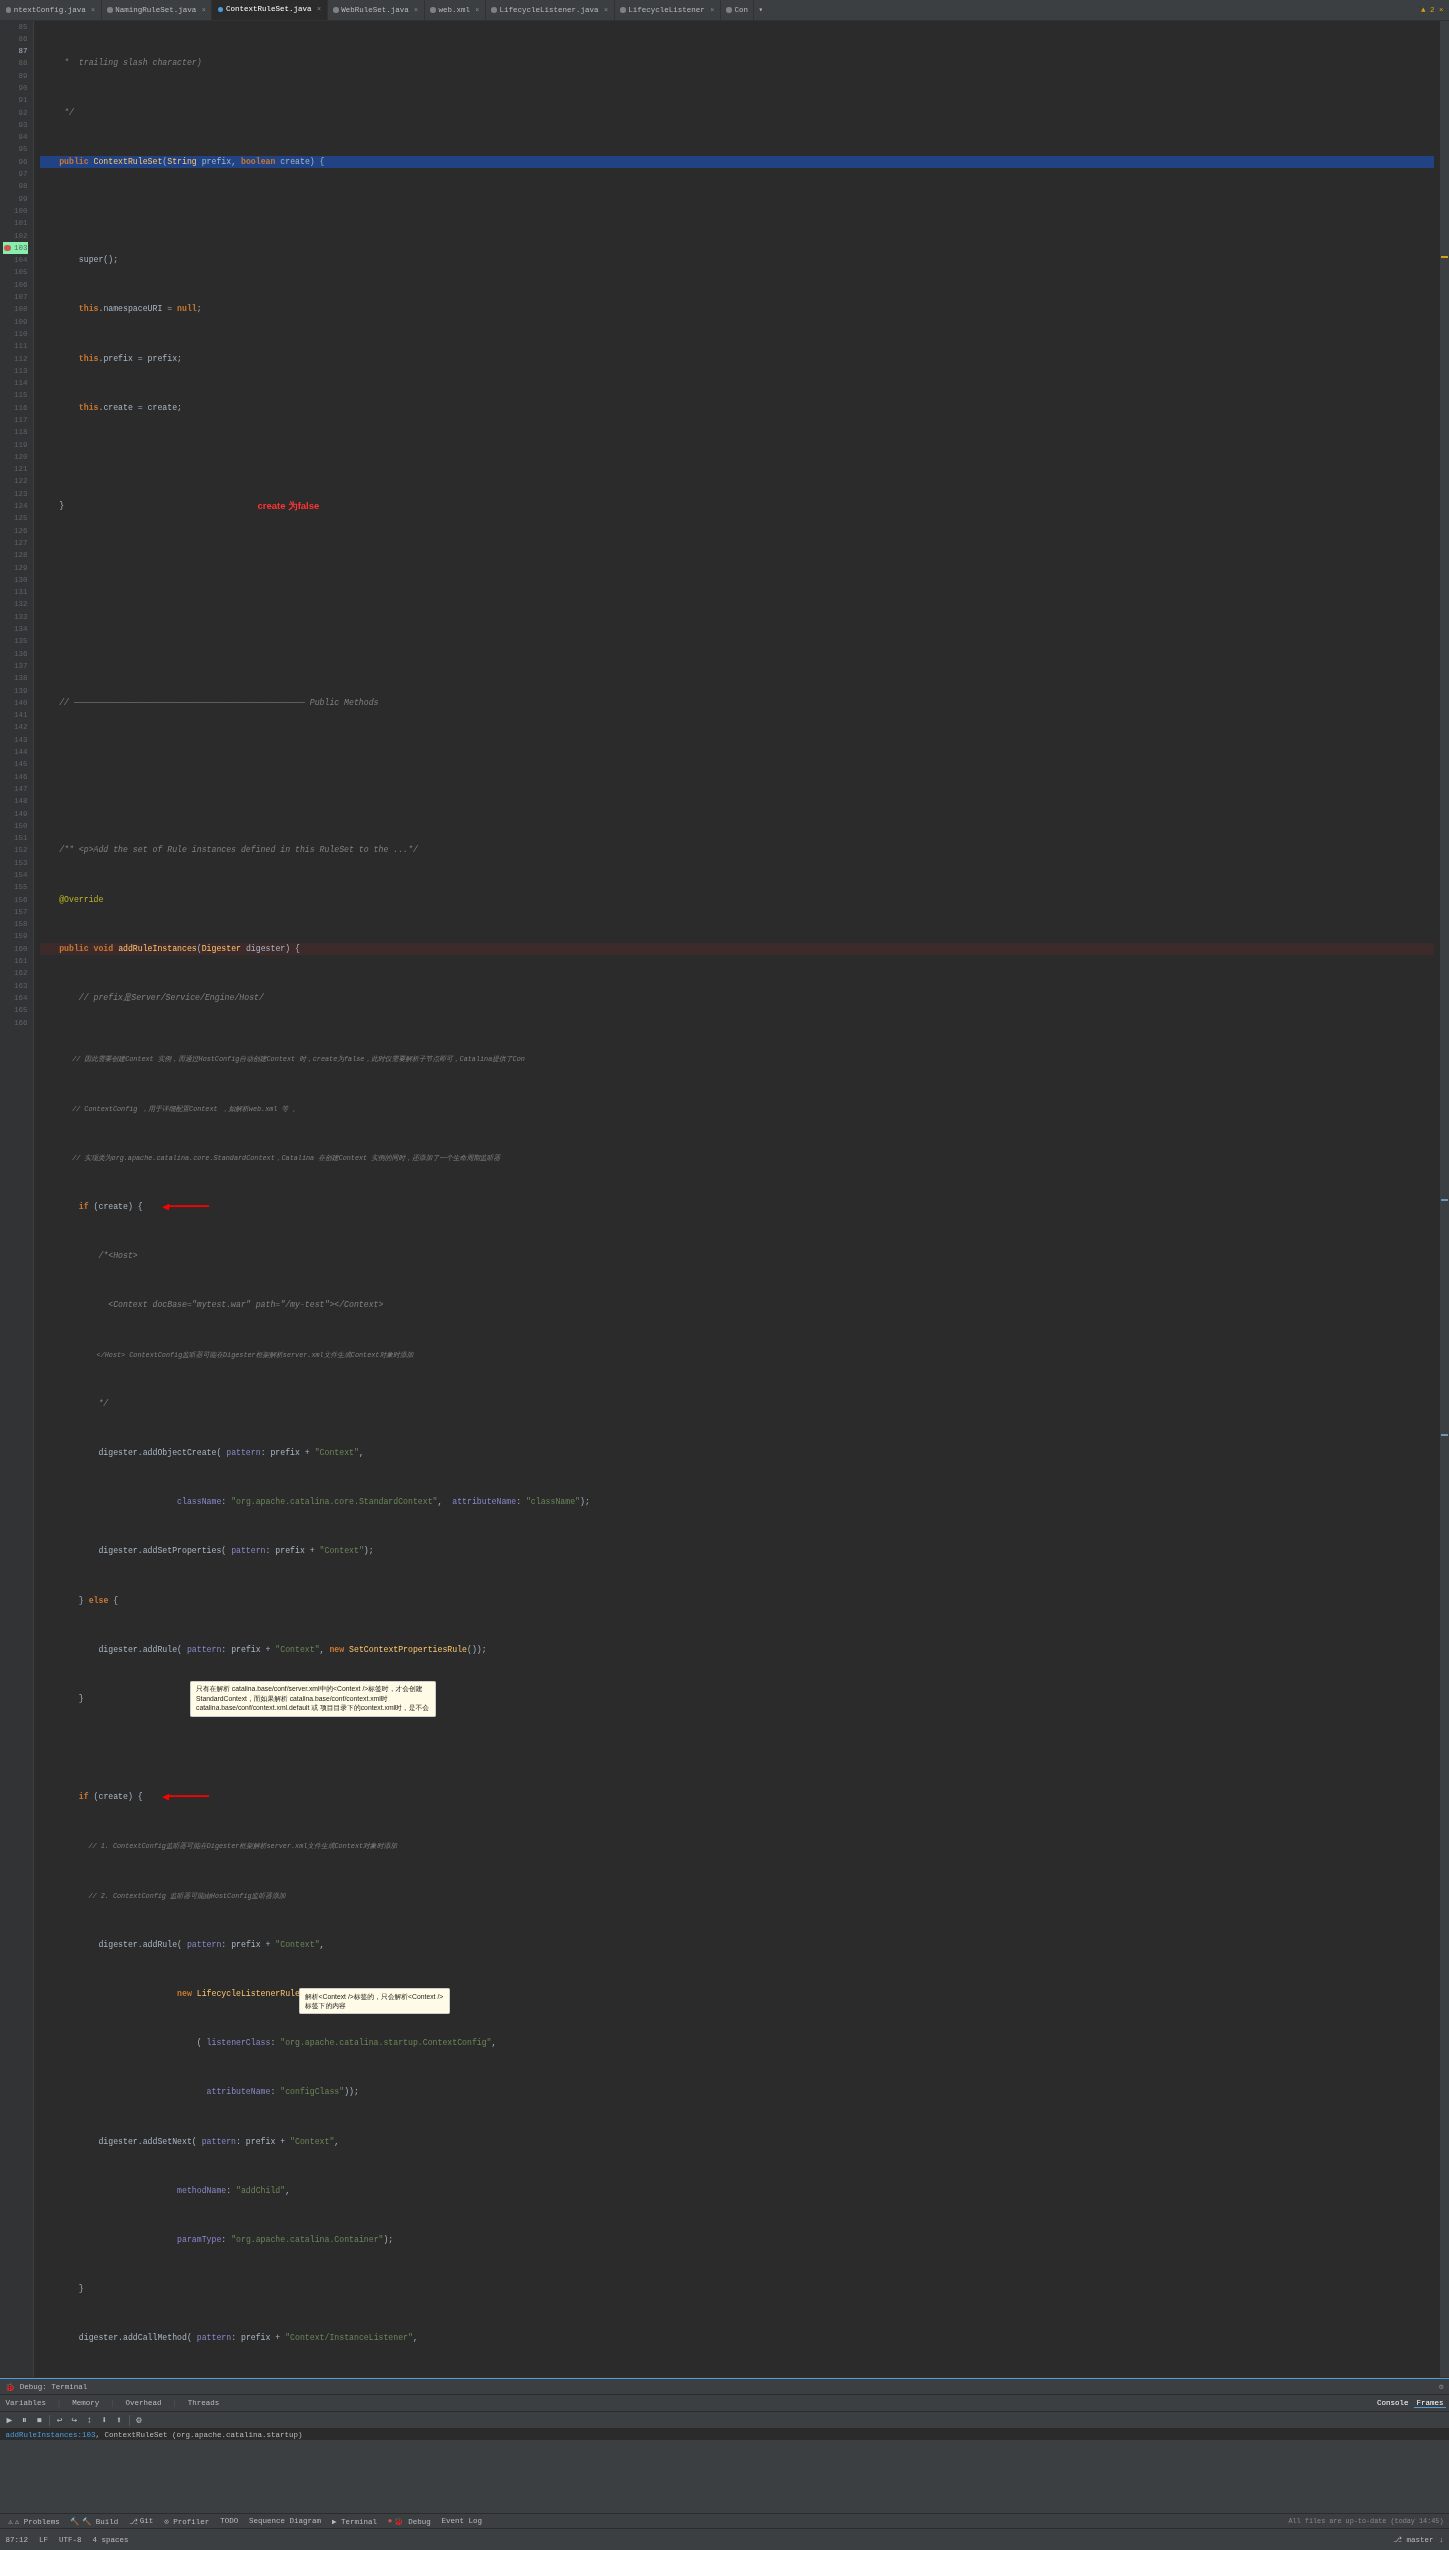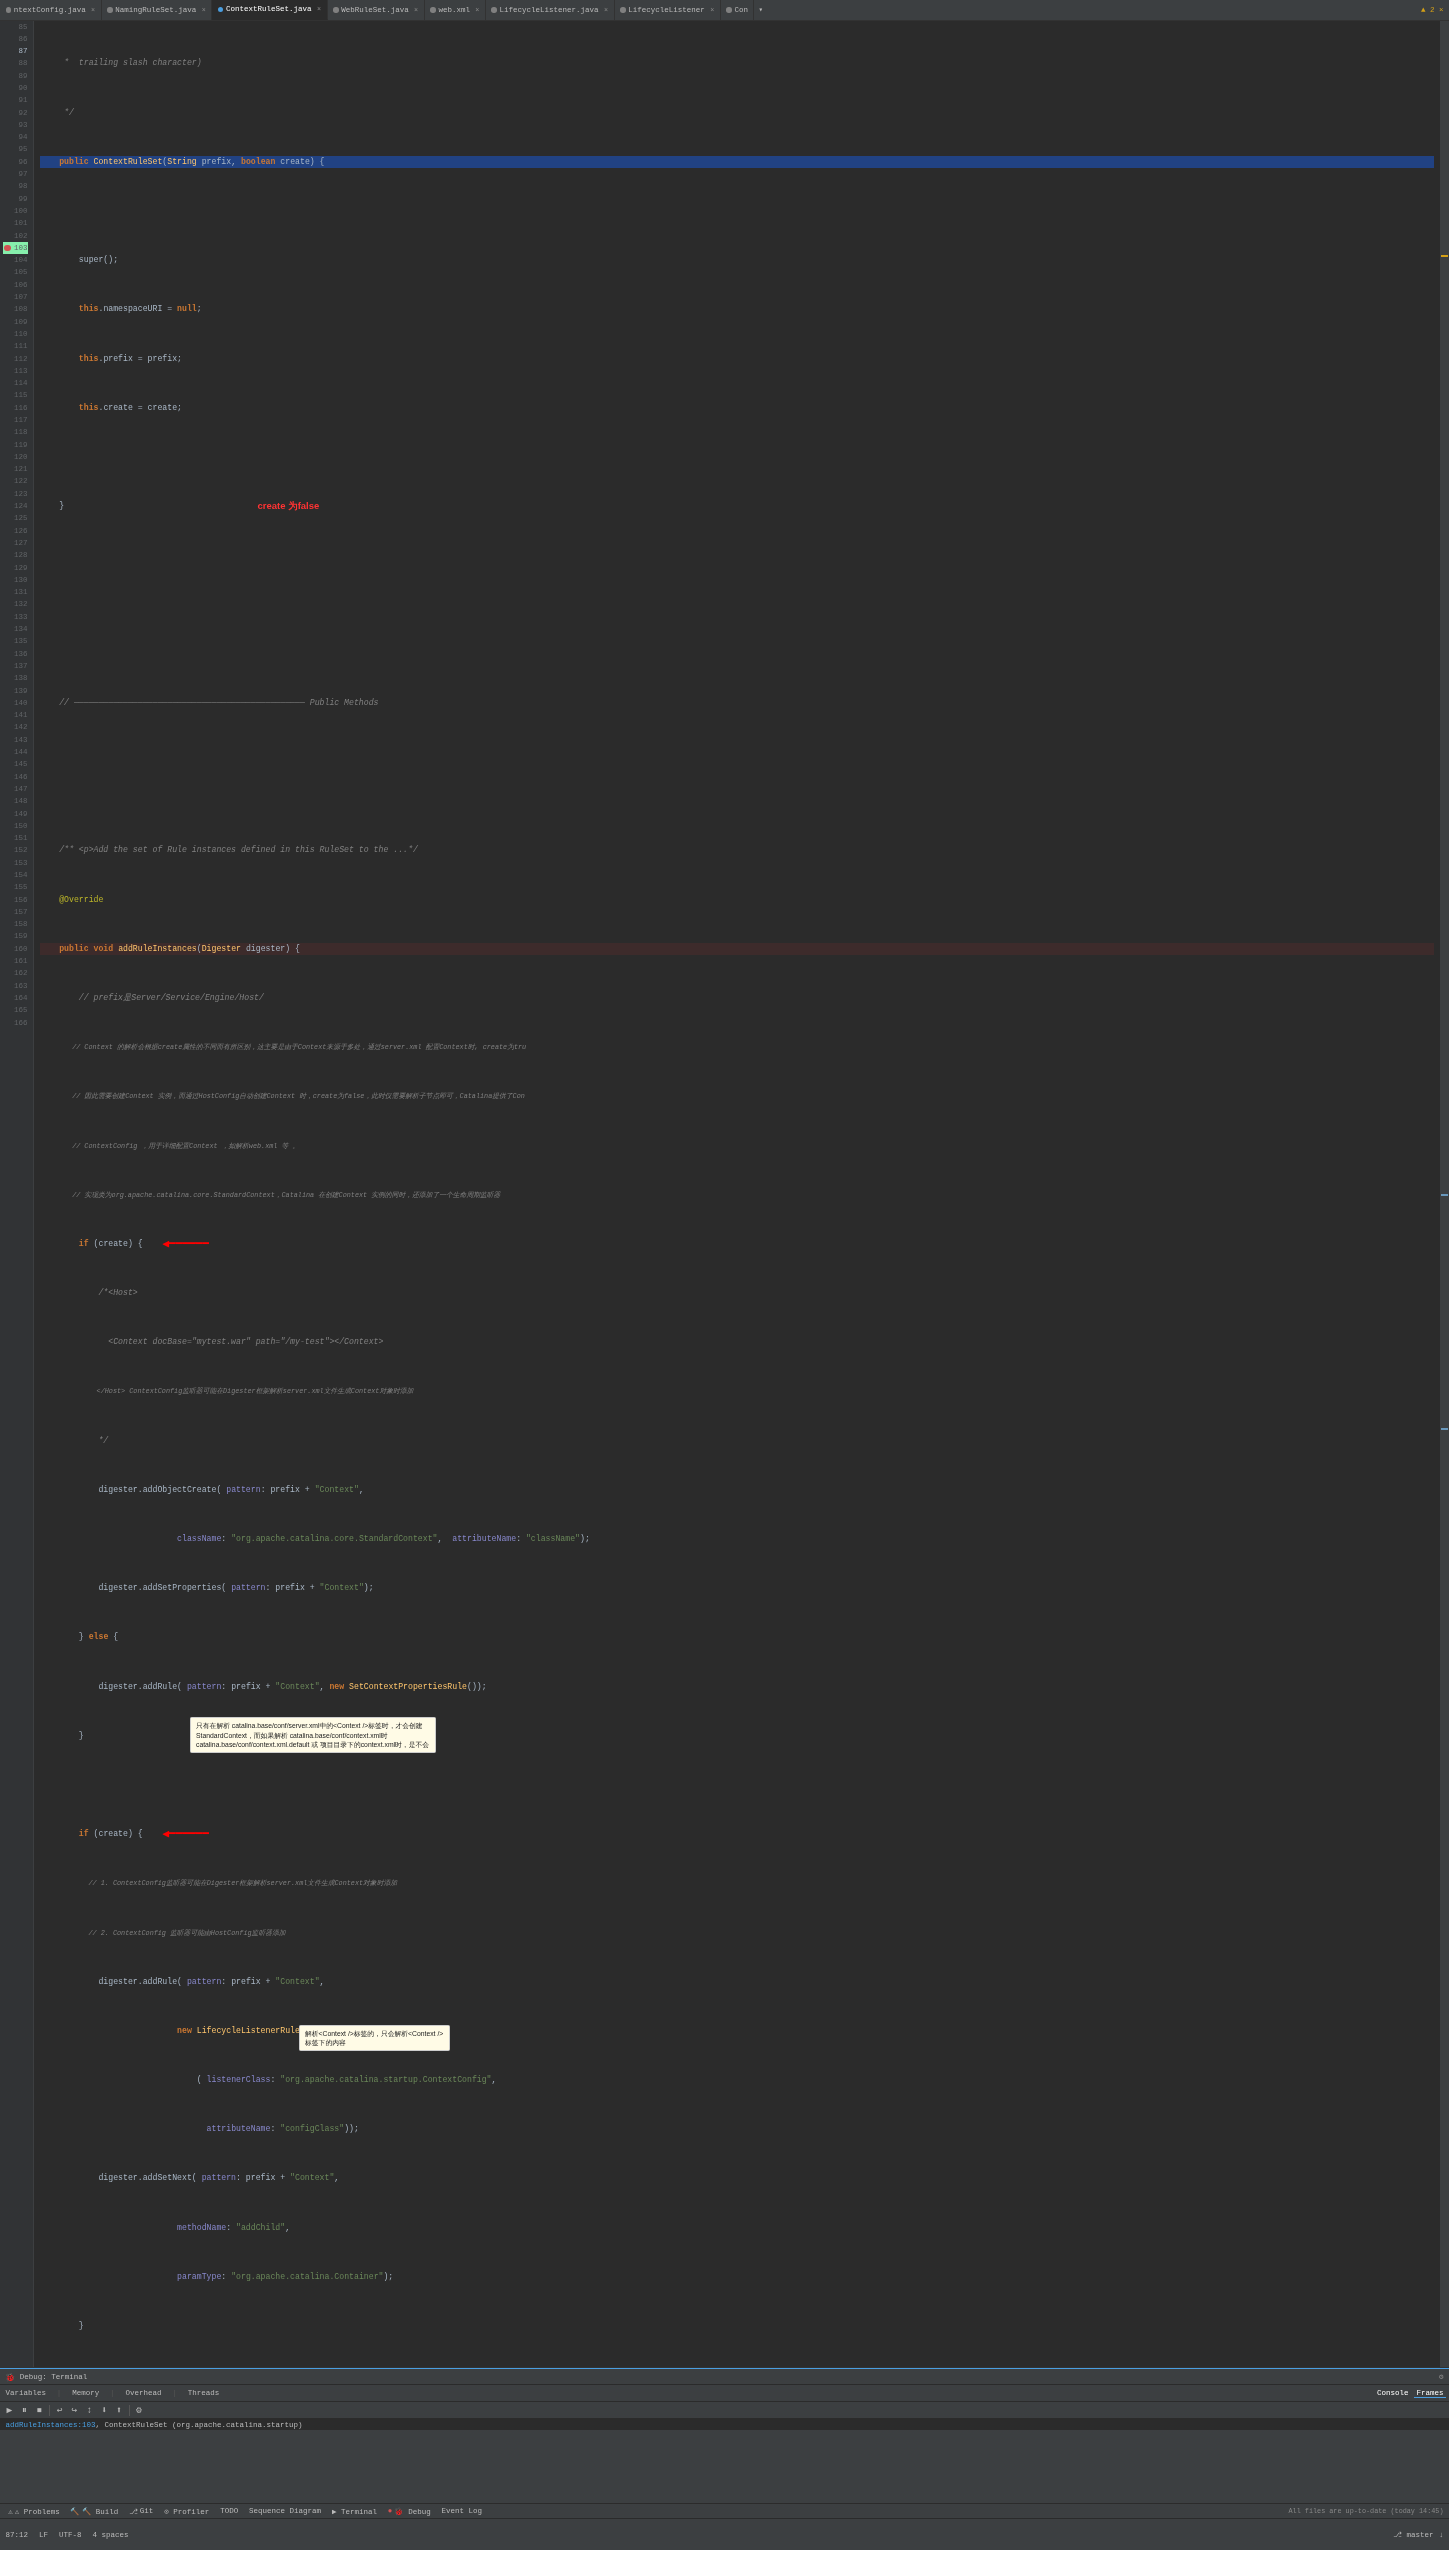--- a/index.html
+++ b/index.html
@@ -224,21 +224,21 @@
     .status-item {
       display: flex;
       align-items: center;
       gap: 2px;
       cursor: pointer;
       padding: 0 2.7px;
     }
 
     
     .footer-bar {
-      height: 32px;
+      height: 22px;
       background: #3c3f41;
       display: flex;
       align-items: center;
       font-size: 7.5px;
       color: #bababa;
       padding: 0 5.5px;
       border-top: 0.7px solid #2b2b2b;
       gap: 5.5px;
     }
 
@@ -465,23 +465,20 @@
       </div>
       
       <div class="code-line line-breakpoint">
         <span class="kw">    public </span><span class="kw">void </span><span class="method">addRuleInstances</span><span class="plain">(</span><span class="class-name">Digester</span><span class="plain"> digester) {</span>
       </div>
       
       <div class="code-line">
         <span class="comment">        // prefix是Server/Service/Engine/Host/</span>
       </div>
       
-      <div class="code-line">
-        <span class="comment" style="font-size:6.8px;">        // Context 的解析会根据create属性的不同而有所区别，这主要是由于Context来源于多处，通过server.xml 配置Context时, create为tru</span>
-      </div>
       
       <div class="code-line">
         <span class="comment" style="font-size:6.8px;text-align:right;">        // 因此需要创建Context 实例，而通过HostConfig自动创建Context 时，create为false，此时仅需要解析子节点即可，Catalina提供了Con</span>
       </div>
       
       <div class="code-line">
         <span class="comment" style="font-size:6.8px;">        // ContextConfig ，用于详细配置Context ，如解析web.xml 等 。</span>
       </div>
       
       <div class="code-line">

